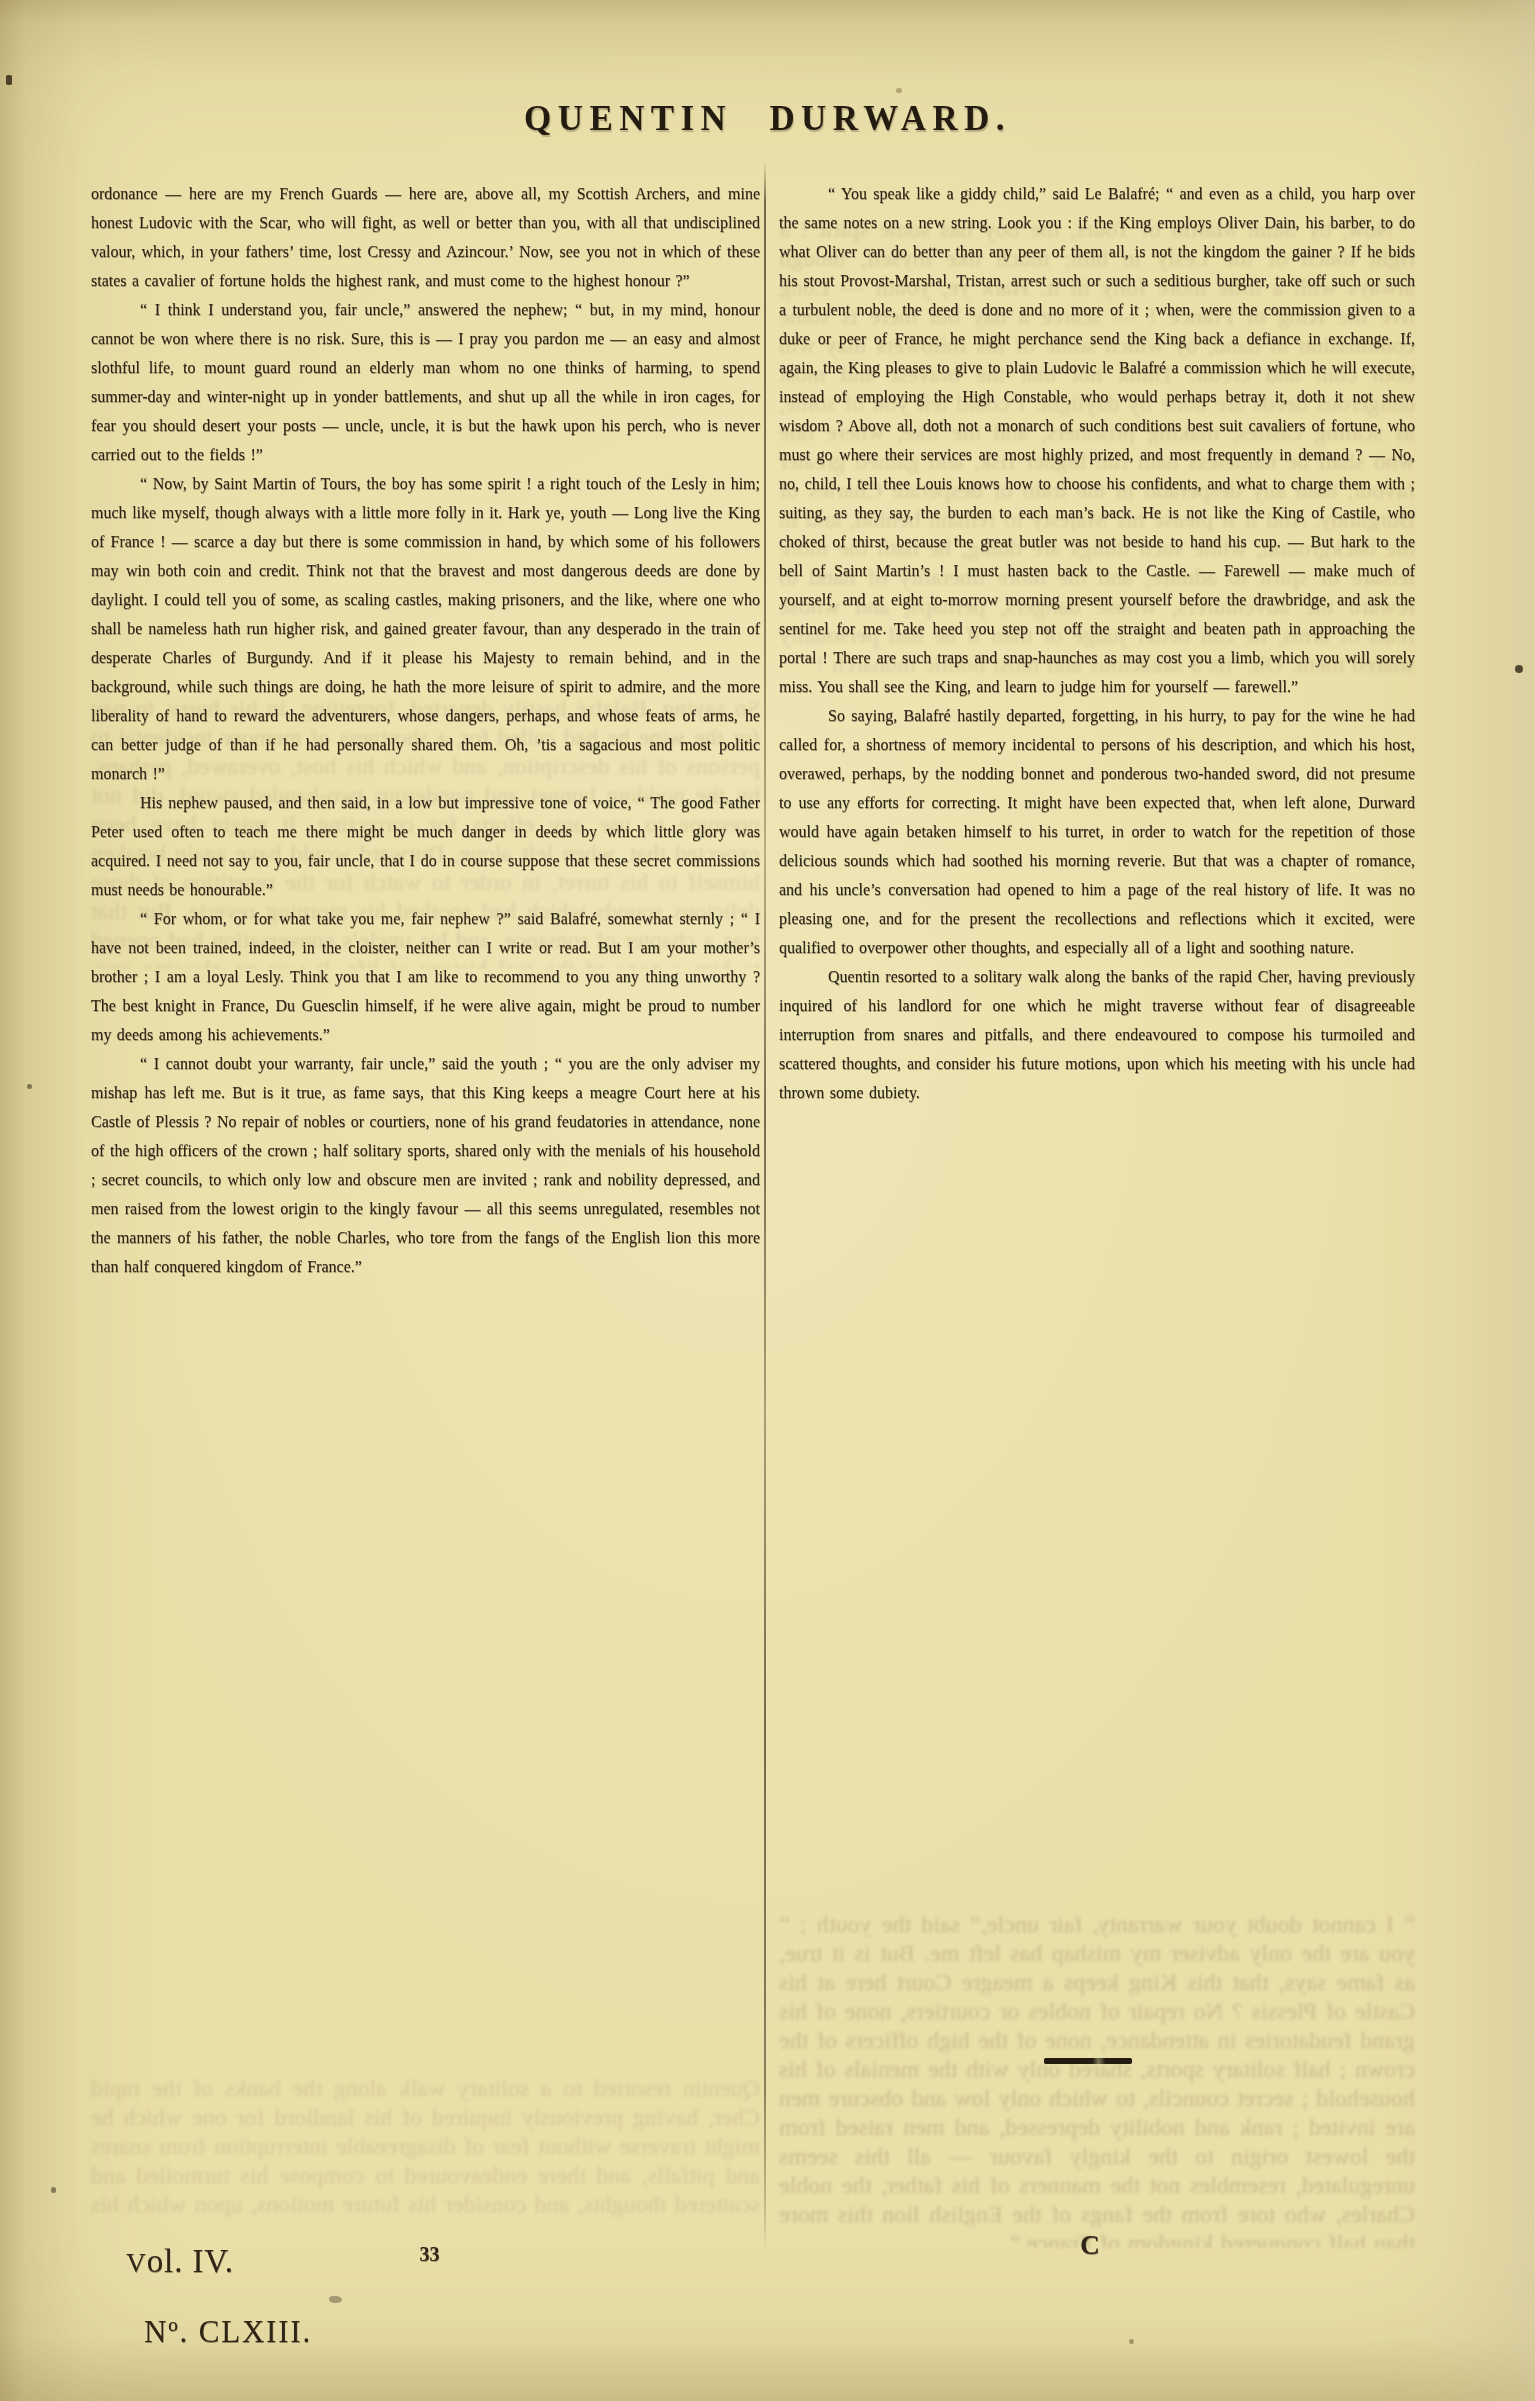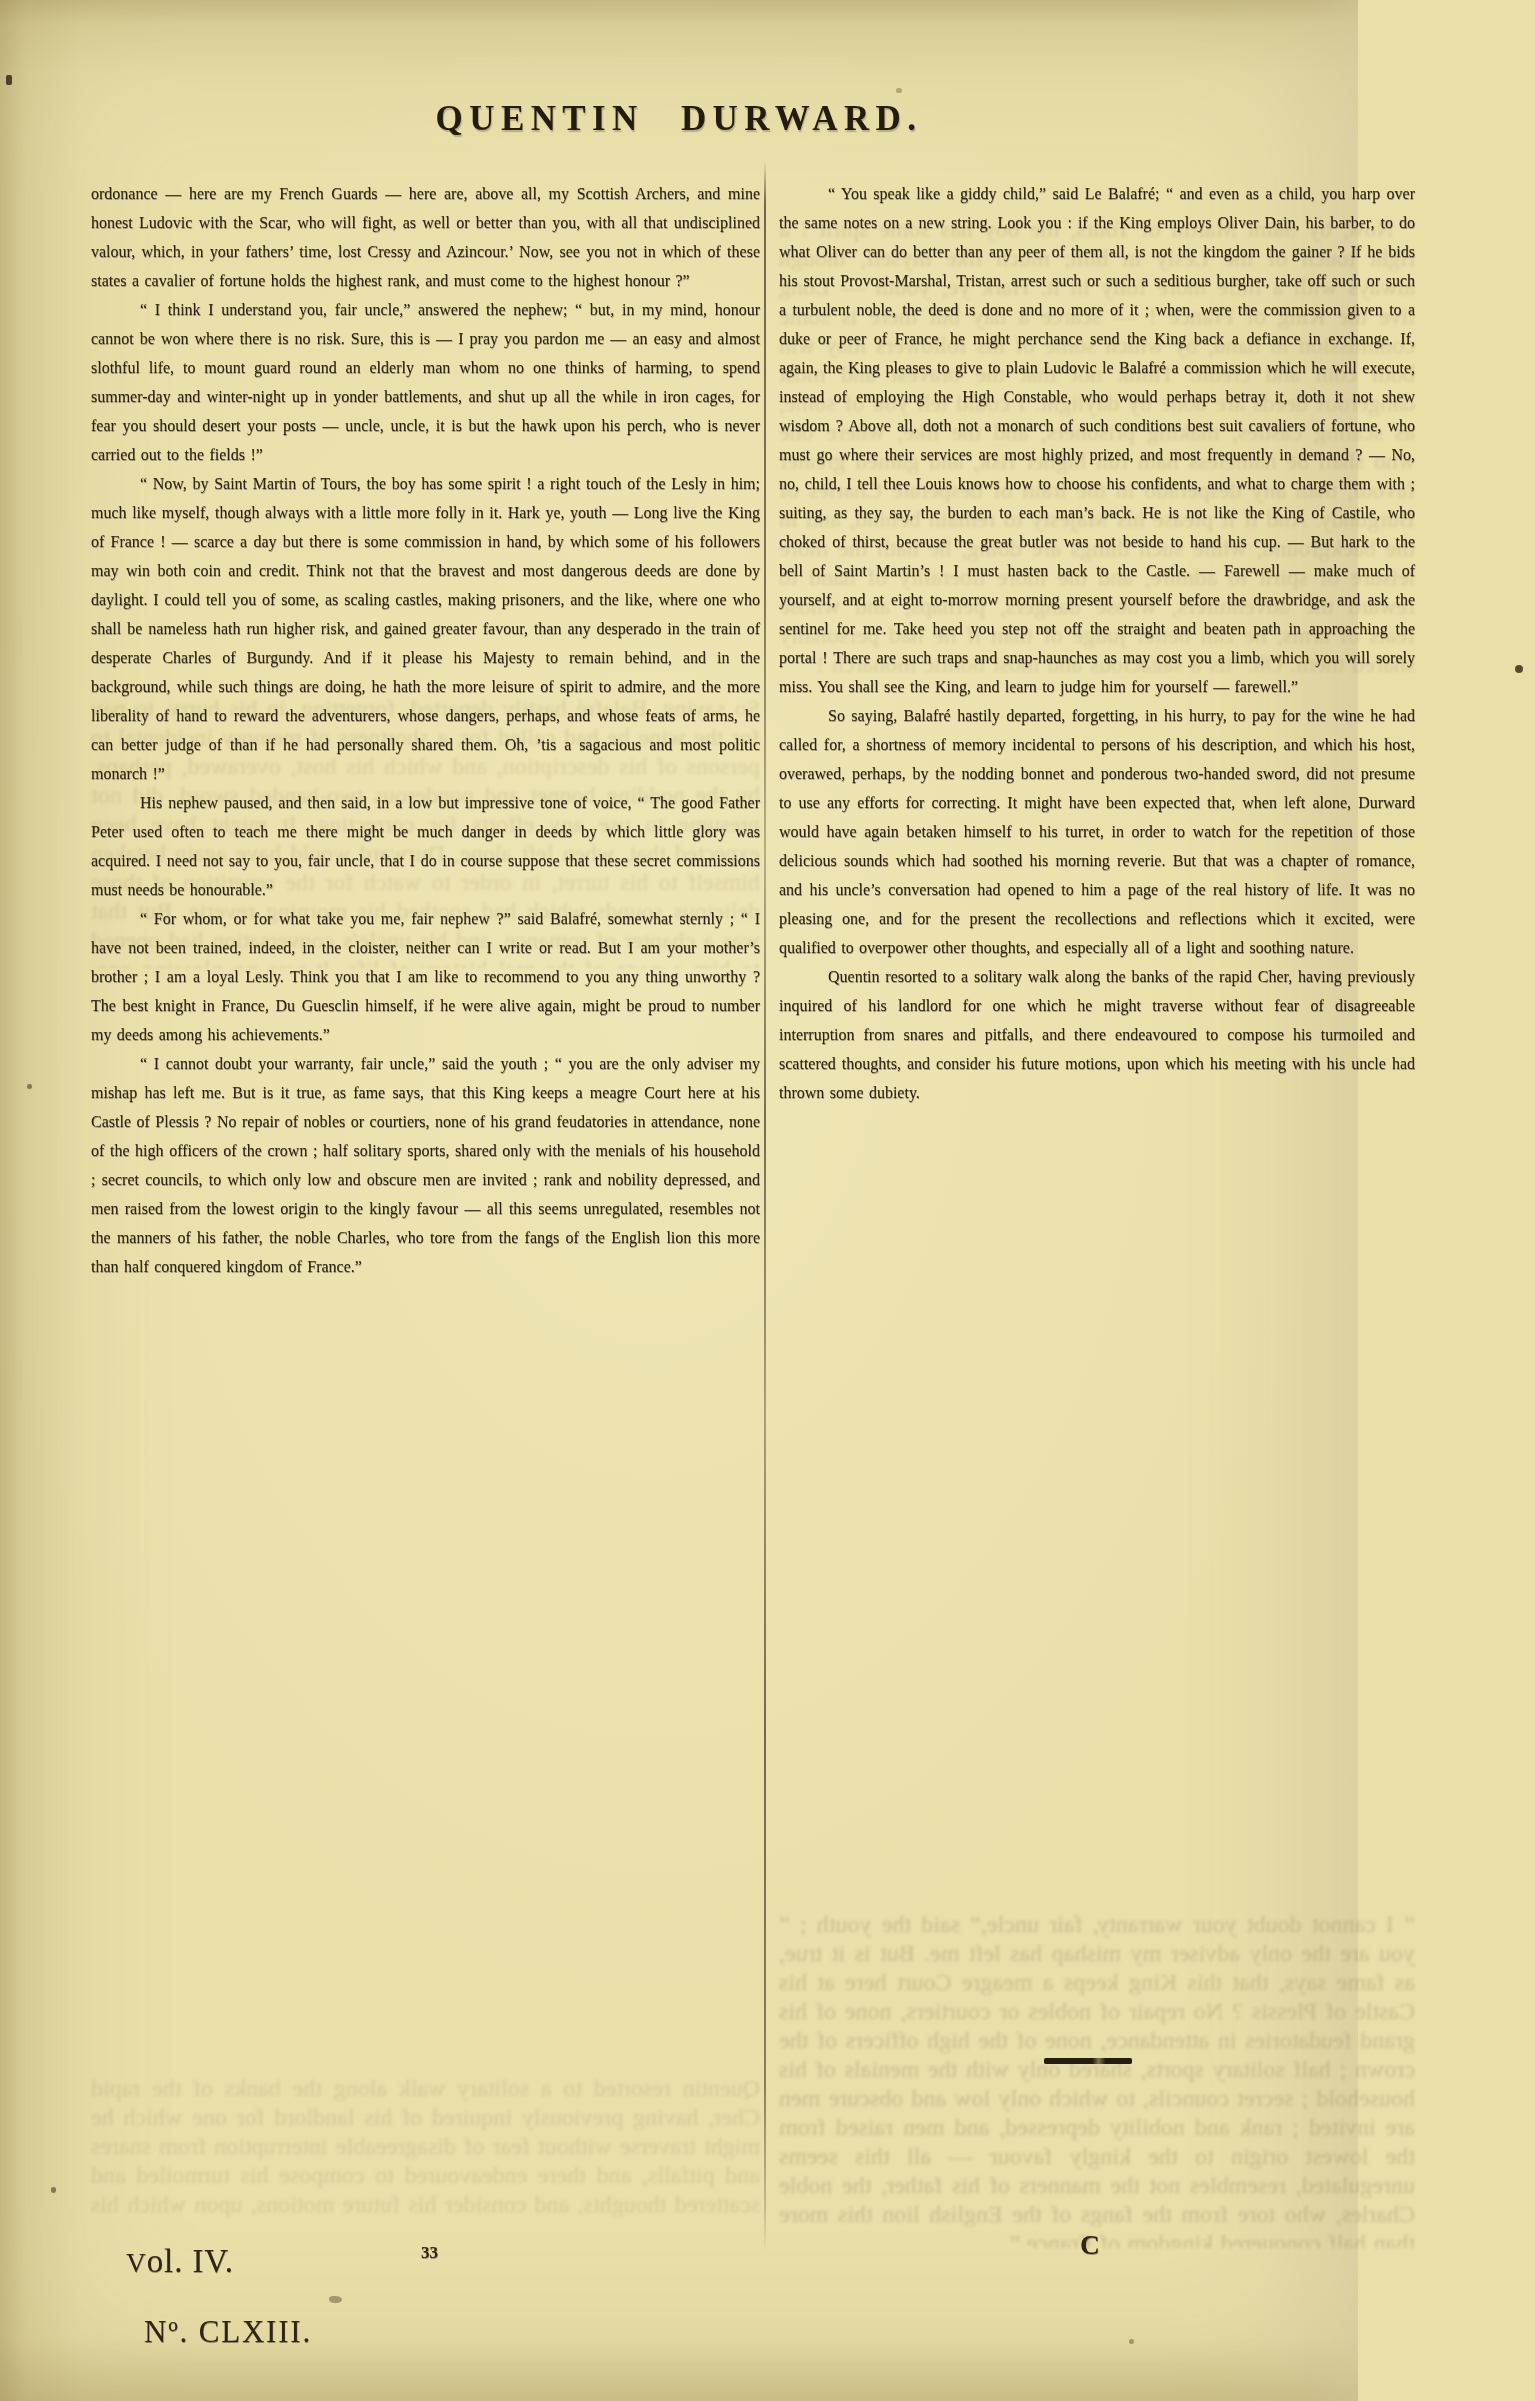--- a/index.html
+++ b/index.html
@@ -3,21 +3,21 @@
 <meta charset="utf-8">
 <style>
   html,body{margin:0;padding:0;}
   body{
     width:1535px;height:2401px;
     font-family:"Liberation Serif","DejaVu Serif",serif;
     background:#e9dfa9;
     overflow:hidden;
   }
   .page{
-    position:relative;width:1358px;height:2401px;
+    position:relative;width:1535px;height:2401px;
     background:
       radial-gradient(ellipse 1188px 1736px at 48% 42%, rgba(252,246,214,.30), rgba(252,246,214,0) 60%),
       linear-gradient(90deg, rgba(120,100,48,.22) 0px, rgba(120,100,48,.06) 25.6px, rgba(120,100,48,0) 82px),
       linear-gradient(270deg, rgba(236,226,190,.55) 0px, rgba(236,226,190,.18) 50px, rgba(236,226,190,0) 137px),
       linear-gradient(180deg, rgba(110,92,40,.20) 0px, rgba(110,92,40,.05) 24px, rgba(110,92,40,0) 73px),
       linear-gradient(0deg, rgba(110,92,40,.16) 0px, rgba(110,92,40,0) 64px),
       var(--paper,#e9dfa9);
     box-shadow:inset 0 0 164px rgba(128,106,48,.28);
     color:var(--ink,#2b2214);
   }
@@ -52,21 +52,21 @@
       rgba(58,46,26,.20) 98%, rgba(58,46,26,0) 100%);
   }
   .footer-volume{
     position:absolute;left:126px;top:2243px;
     font-size:33px;letter-spacing:0.9px;color:#2e2516;
     text-shadow:0.4px 0.5px 0.5px rgba(43,34,20,.4);
   }
   .footer-volume::first-letter{font-size:27.4px;}
   .footer-page-number{
     position:absolute;left:402px;top:2243px;width:55px;text-align:center;
-    font-size:17px;font-weight:600;color:#2e2516;
+    font-size:20px;font-weight:600;color:#2e2516;
     text-shadow:0.4px 0.5px 0.5px rgba(43,34,20,.4);
   }
   .footer-issue{
     position:absolute;left:144px;top:2314px;
     font-size:31px;letter-spacing:1.8px;color:#2e2516;
     text-shadow:0.4px 0.5px 0.5px rgba(43,34,20,.45);
   }
   .section-rule{
     position:absolute;left:1044px;top:2058px;width:88px;height:6.4px;
     background:linear-gradient(90deg,#241c10 0%,#241c10 55%,rgba(36,28,16,.55) 62%,#241c10 70%,#241c10 100%);

